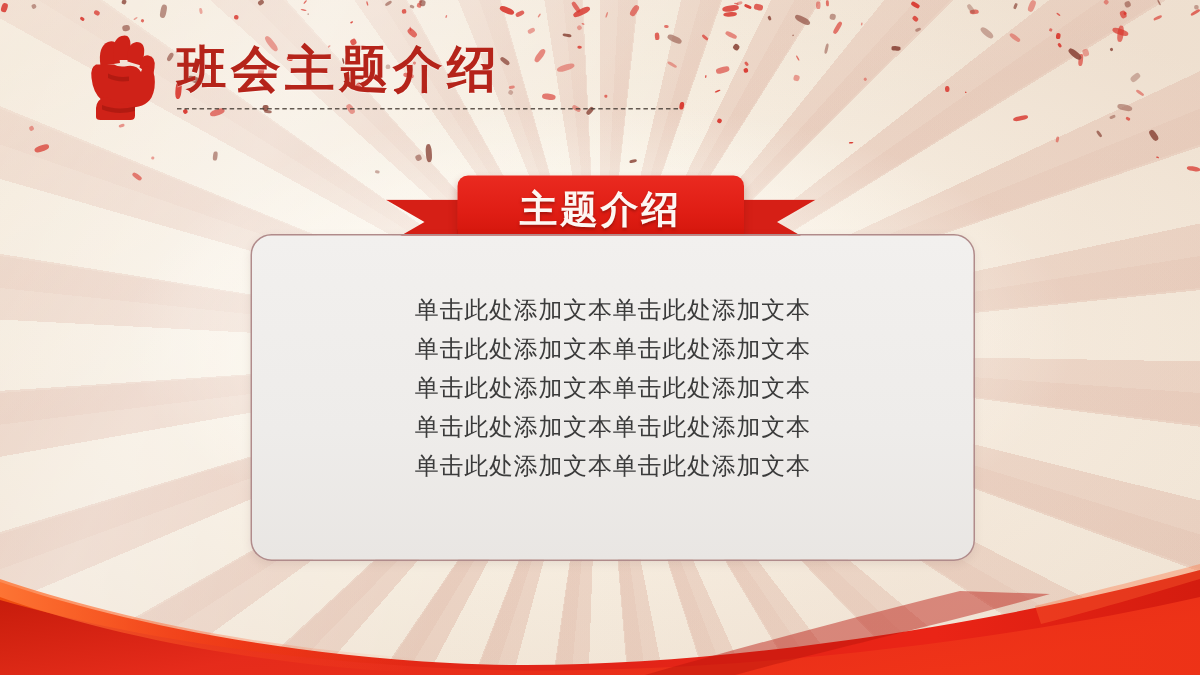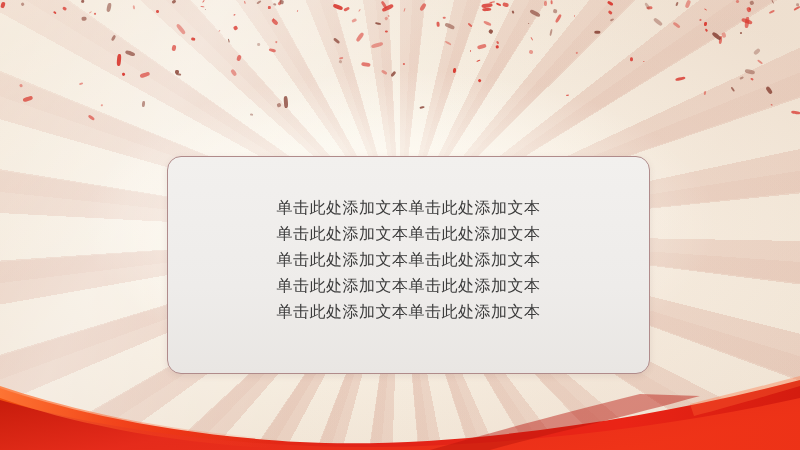--- a/index.html
+++ b/index.html
@@ -353,21 +353,50 @@
       <i style="left: 486px; top: 19px; width: 2.7px; height: 8.3px; opacity: 0.54; background: rgb(216, 53, 44); transform: rotate(115deg);"></i>
       <i style="left: 611.4px; top: 18px; width: 2.3px; height: 3.9px; opacity: 0.53; background: rgb(142, 75, 62); transform: rotate(67deg);"></i>
       <i style="left: 142.2px; top: 100.7px; width: 2.9px; height: 6px; opacity: 0.57; background: rgb(142, 75, 62); transform: rotate(7deg);"></i>
       <i style="left: 748.8px; top: 7.7px; width: 2.1px; height: 2.1px; opacity: 0.82; background: rgb(216, 53, 44); transform: rotate(57deg);"></i>
       <i style="left: 704.7px; top: 28.9px; width: 2.6px; height: 2.1px; opacity: 0.88; background: rgb(216, 53, 44); transform: rotate(55deg);"></i>
       <i style="left: 550.4px; top: 28.7px; width: 2.3px; height: 7.1px; opacity: 0.52; background: rgb(142, 75, 62); transform: rotate(13deg);"></i>
       <i style="left: 232.1px; top: 68.6px; width: 3.7px; height: 7.1px; opacity: 0.45; background: rgb(216, 53, 44); transform: rotate(146deg);"></i>
       <i style="left: 257.1px; top: 42.9px; width: 3.1px; height: 3.2px; opacity: 0.36; background: rgb(142, 75, 62); transform: rotate(90deg);"></i>
     </div>
 
-
+  <div class="header">
+    <span class="fist-icon">
+      <svg viewBox="0 0 60 62" width="60" height="62">
+        <g fill="#cf2218">
+          <path d="M15 26 q-2 -13 5 -16 q6 -2 7 5 l1 9 z"></path>
+          <path d="M24 22 q-2 -14 5 -16 q6 -2 6 6 l0 10 z"></path>
+          <path d="M33 23 q-1 -12 6 -13 q6 0 5 8 l-1 8 z"></path>
+          <path d="M41 27 q1 -9 6 -8 q5 1 4 8 l-1 6 z"></path>
+          <path d="M12 25 q-4 2 -3 9 q1 10 7 15 q6 5 16 5 q13 0 17 -7 q3 -6 2 -14 q-1 -6 -5 -7 q-3 0 -4 4 q-3 -5 -9 -4 q-6 1 -9 -1 z"></path>
+          <path d="M18 46 q-6 3 -6 8 l0 6 q0 2 3 2 l20 0 q3 0 3 -3 l0 -9 q-8 4 -20 -4 z"></path>
+        </g>
+        <g fill="#9c150d" opacity="0.55">
+          <path d="M20 31 q6 3 14 2 l0 3 q-8 1 -14 -2 z"></path>
+          <path d="M16 52 q10 4 22 1 l0 3 q-12 3 -22 -1 z"></path>
+        </g>
+      </svg>
+    </span>
+    <div class="slide-title">班会主题介绍</div>
+    <div class="title-rule"></div>
+  </div>
+
+  <div class="ribbon">
+    <div class="ribbon-tail left"></div>
+    <div class="ribbon-tail right"></div>
+    <div class="ribbon-fold left"></div>
+    <div class="ribbon-fold right"></div>
+    <div class="ribbon-panel">
+      <span class="ribbon-label">主题介绍</span>
+    </div>
+  </div>
 
   <div class="content-card">
     <div class="content-text" id="content-text">
         <div class="content-line">单击此处添加文本单击此处添加文本</div>
         <div class="content-line">单击此处添加文本单击此处添加文本</div>
         <div class="content-line">单击此处添加文本单击此处添加文本</div>
         <div class="content-line">单击此处添加文本单击此处添加文本</div>
         <div class="content-line">单击此处添加文本单击此处添加文本</div>
       </div>
   </div>

